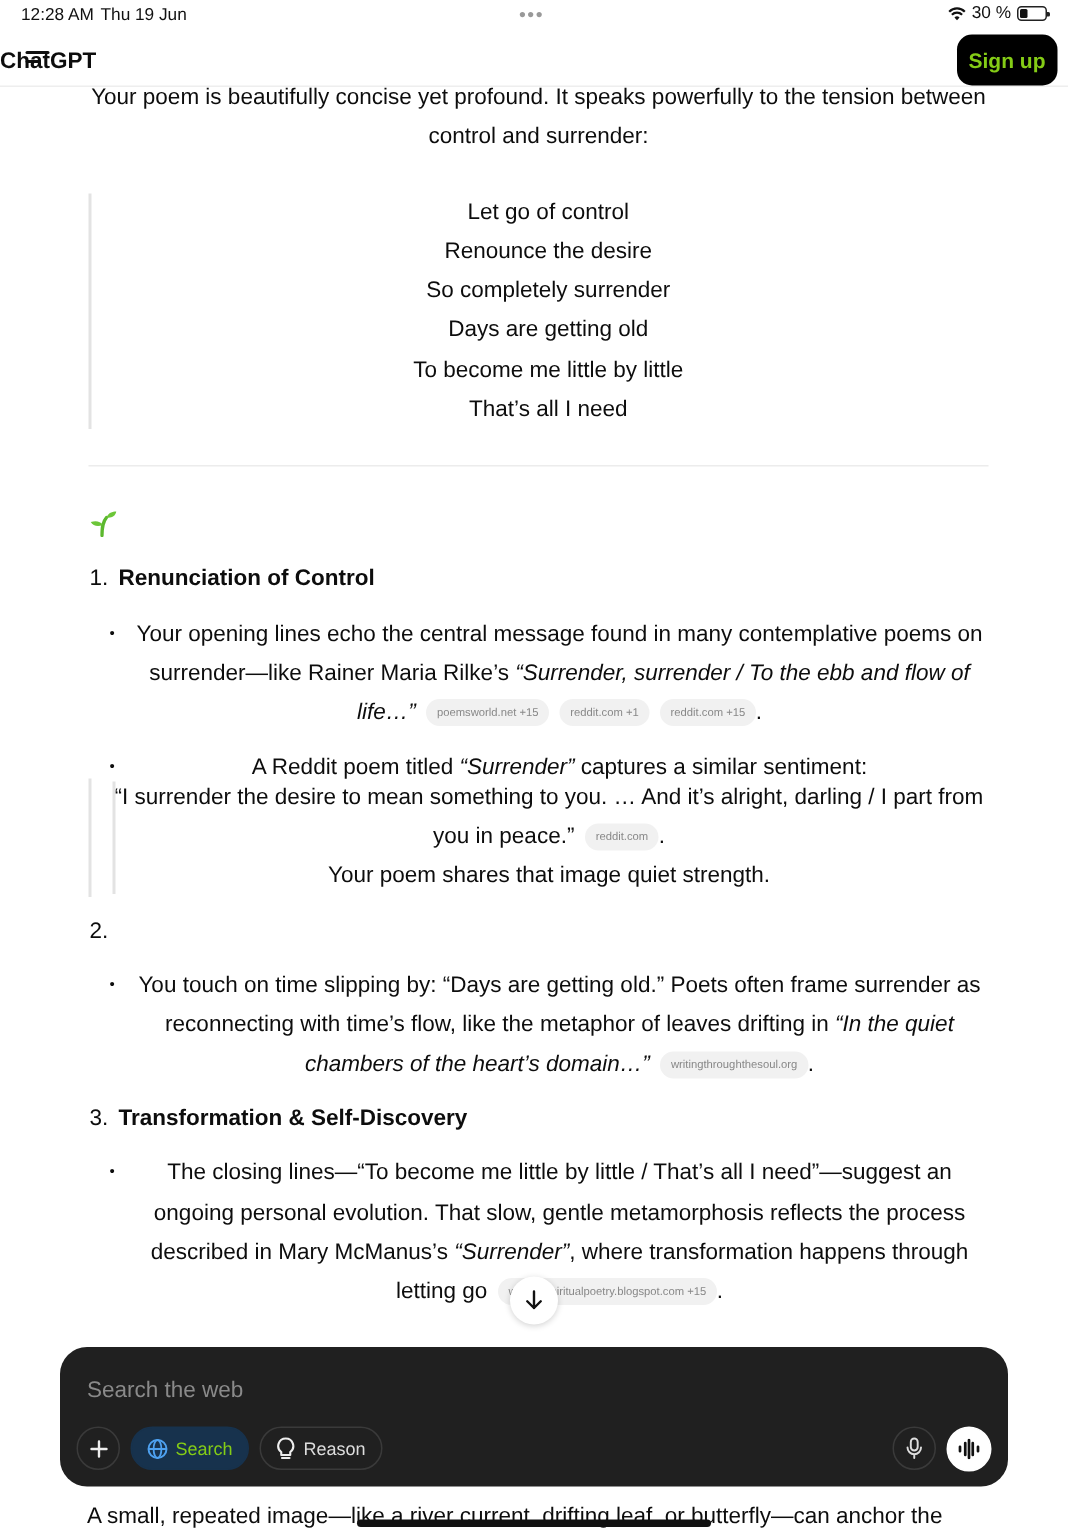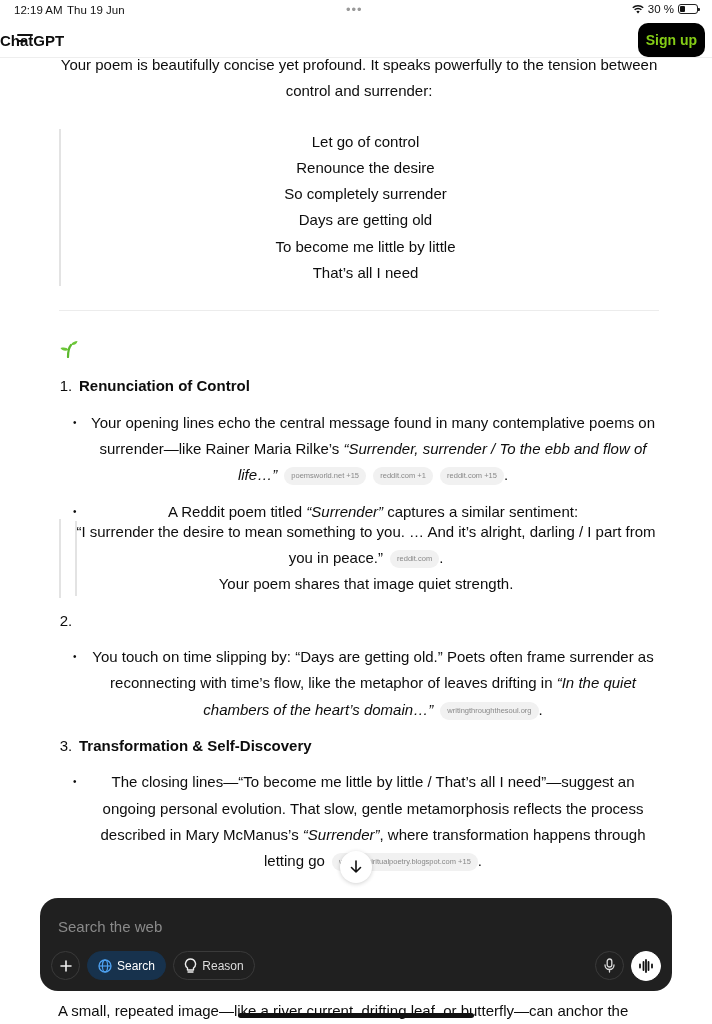--- a/index.html
+++ b/index.html
@@ -42,33 +42,33 @@
   .nested-quote::before { content: ""; position: absolute; left: 14px; top: 2px; bottom: 2px; width: 2px; background: #e3e3e3; }
   .theme-block { margin-bottom: 8px; }
 
   .scroll-down { position: absolute; left: 340px; top: 851px; width: 32px; height: 32px; border-radius: 50%; background: #fff; box-shadow: 0 1px 4px rgba(0,0,0,0.18); display: flex; align-items: center; justify-content: center; z-index: 6; cursor: pointer; }
 
   .composer { position: absolute; left: 40px; top: 898px; width: 632px; height: 93px; background: #202020; border-radius: 18px; z-index: 7; }
   .composer-input { position: absolute; left: 18px; top: 20px; width: 560px; background: transparent; border: none; outline: none; color: #e5e5e5; font-size: 15px; font-family: "Liberation Sans", sans-serif; }
   .composer-input::placeholder { color: #8a8a8a; }
   .c-btn { position: absolute; top: 53px; height: 29px; border-radius: 15px; border: 1px solid #3a3a3a; display: flex; align-items: center; justify-content: center; color: #ddd; font-size: 12px; cursor: pointer; }
   .plus-btn { left: 11px; width: 29px; }
-  .search-btn { left: 47px; width: 79px; background: #17324d; border-color: #17324d; color: #ffffff; gap: 5px; }
+  .search-btn { left: 47px; width: 79px; background: #17324d; border-color: #17324d; color: #84cc16; gap: 5px; }
   .reason-btn { left: 133px; width: 82px; gap: 5px; }
   .mic-btn { left: 555px; width: 29px; }
   .voice-btn { left: 591px; width: 30px; height: 30px; background: #fff; border-color: #fff; }
 
   .bottom-text { position: absolute; left: 58px; top: 998px; font-size: 15px; line-height: 26px; color: #0d0d0d; white-space: nowrap; }
   .home-indicator { position: absolute; left: 238px; top: 1013px; width: 236px; height: 5px; background: #111; border-radius: 3px; z-index: 8; }
 </style>
 </head>
 <body>
 
 <div class="status-bar">
-  <span class="status-time">12:19 AM</span>
+  <span class="status-time">12:28 AM</span>
   <span class="status-date">Thu 19 Jun</span>
   <span class="status-dots">•••</span>
   <div class="status-right">
     <svg width="12" height="10" viewBox="0 0 12 10">
         <path d="M6 9.5 L4.3 7.6 A2.5 2.5 0 0 1 7.7 7.6 Z" fill="#111"></path>
         <path d="M2.6 5.8 A4.8 4.8 0 0 1 9.4 5.8" stroke="#111" stroke-width="1.5" fill="none"></path>
         <path d="M0.8 3.8 A7.4 7.4 0 0 1 11.2 3.8" stroke="#111" stroke-width="1.5" fill="none"></path>
       </svg>
     <span>30 %</span>
     <div class="battery">

